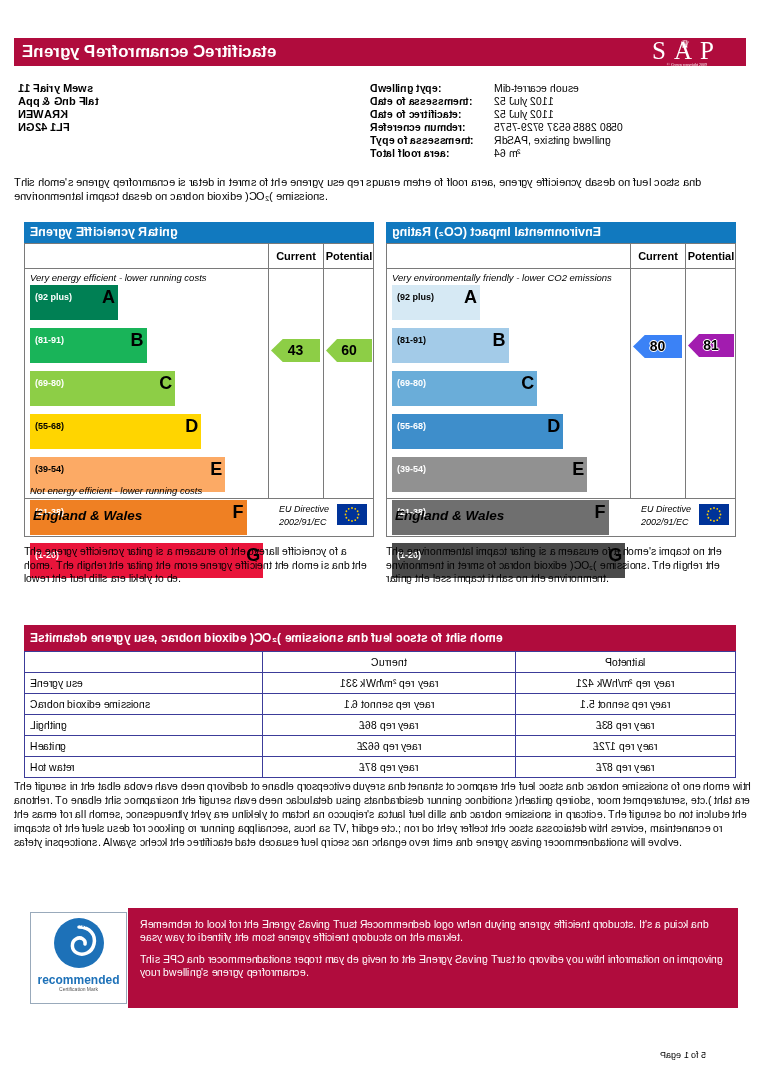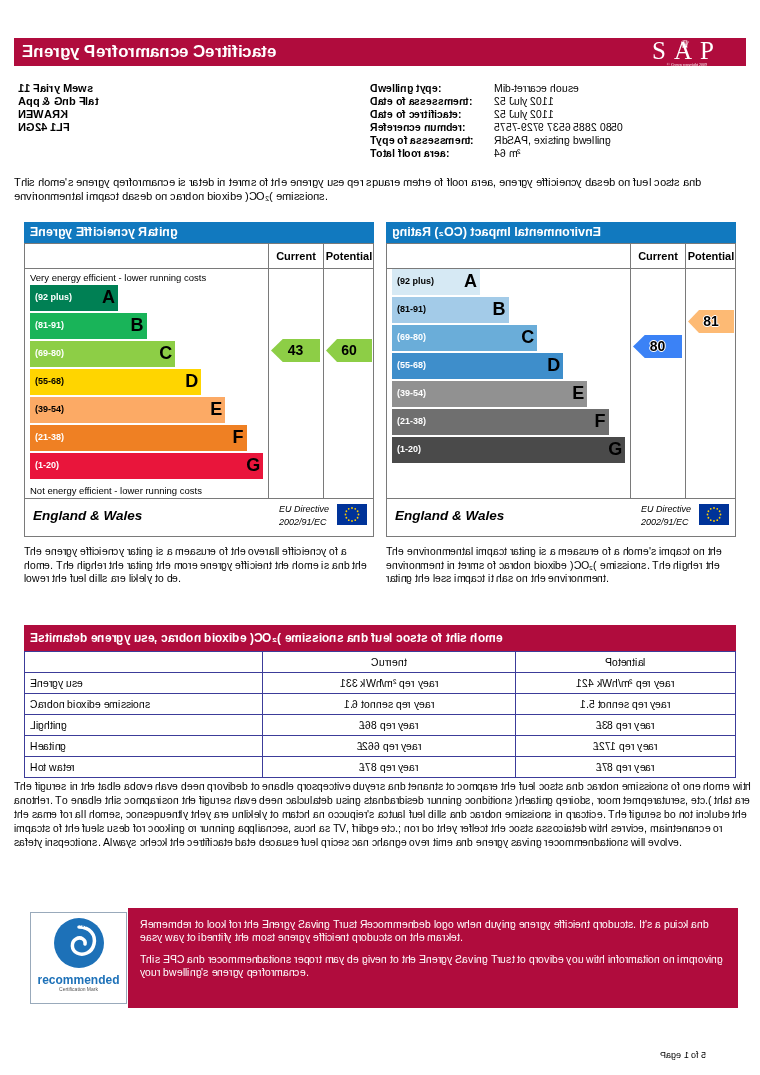--- a/index.html
+++ b/index.html
@@ -30,23 +30,23 @@
   .c-left{left:24px;} .c-right{left:386px;}
   .c-title{height:21px;line-height:21px;background:#1179bf;color:#fff;
            font-size:12.5px;font-weight:bold;padding-left:6px;}
   .c-box{border:1px solid #7a7a7a;background:#fff;height:292px;position:relative;}
   .c-headrow{height:24px;border-bottom:1px solid #7a7a7a;position:relative;}
   .c-colhead{position:absolute;top:0;height:24px;line-height:24px;text-align:center;
              font-weight:bold;font-size:11px;border-left:1px solid #7a7a7a;}
   .col-cur{left:243px;width:54px;} .col-pot{left:298px;width:50px;}
   .c-collines{position:absolute;top:24px;bottom:37px;border-left:1px solid #7a7a7a;width:0;}
   .cl1{left:243px;} .cl2{left:298px;}
-  .caption{font-size:9.5px;padding:3px 0 2px 5px;color:#000;}
+  .caption{font-style:italic;font-size:9.5px;padding:3px 0 2px 5px;color:#000;}
   .bands{padding-left:5px;}
-  .band{height:26px;margin-bottom:2px;position:relative;}
+  .band{height:35px;margin-bottom:8px;position:relative;}
   .band .range{font-size:9px;font-weight:bold;position:absolute;left:5px;top:7px;}
   .band .letter{font-size:18px;font-weight:bold;position:absolute;right:3px;top:2px;color:#000;}
   .botcap{position:absolute;left:0;bottom:38px;width:240px;}
   .c-footer{position:absolute;left:0;bottom:0;width:100%;height:37px;border-top:1px solid #7a7a7a;font-style:italic;}
   .ew{position:absolute;left:8px;top:9px;font-size:13.5px;font-weight:bold;}
   .eud{position:absolute;right:44px;top:4px;font-size:9px;line-height:13px;text-align:left;}
   .euflag{position:absolute;right:6px;top:5px;}
   .arrow{position:absolute;height:23px;line-height:23px;text-align:center;
          font-size:14px;font-weight:bold;color:#000;
          clip-path:polygon(0 50%,24% 0,100% 0,100% 100%,24% 100%);}
@@ -190,20 +190,21 @@
   </div>
 <div class="abs chart c-right" id="chart-right">
     <div class="c-title"><span class="mirall">Environmental Impact (CO₂) Rating</span></div>
     <div class="c-box">
       <div class="c-headrow">
         <div class="c-colhead col-cur">Current</div>
         <div class="c-colhead col-pot">Potential</div>
       </div>
       <div class="c-collines cl1"></div>
       <div class="c-collines cl2"></div>
+      <div class="caption">Very environmentally friendly - lower CO2 emissions</div>
       <div class="bands">
         <div class="band" style="width: 88.06px; background: rgb(214, 233, 244);">
           <span class="range" style="color:#000000">(92 plus)</span>
           <span class="letter">A</span>
         </div>
         <div class="band" style="width: 116.62px; background: rgb(163, 203, 232);">
           <span class="range" style="color:#000000">(81-91)</span>
           <span class="letter">B</span>
         </div>
         <div class="band" style="width: 145.18px; background: rgb(106, 173, 217);">
@@ -240,21 +241,21 @@
             <circle cx="18.25" cy="16.129165124598853" r="0.9" fill="#ffcc00"></circle>
             <circle cx="15" cy="17" r="0.9" fill="#ffcc00"></circle>
             <circle cx="11.75" cy="16.12916512459885" r="0.9" fill="#ffcc00"></circle>
             <circle cx="9.370834875401151" cy="13.750000000000004" r="0.9" fill="#ffcc00"></circle>
             <circle cx="8.5" cy="10.500000000000002" r="0.9" fill="#ffcc00"></circle>
             <circle cx="9.37083487540115" cy="7.249999999999999" r="0.9" fill="#ffcc00"></circle>
             <circle cx="11.749999999999996" cy="4.870834875401151" r="0.9" fill="#ffcc00"></circle>
           </svg></span>
       </div>
       <div class="arrow ar-cur outline" style="top: 91px; background: #3b82f6;">80</div>
-      <div class="arrow ar-pot outline" style="top: 66px; background: #fdba74;">81</div>
+      <div class="arrow ar-pot outline" style="top: 90px; background: #a21caf;">81</div>
     </div>
   </div>
 
 <div class="abs upara mir" style="left:24px;"><span class="mword"><span class="mch">T</span><span class="mch">h</span><span class="mch">e</span></span> <span class="mword"><span class="mch">e</span><span class="mch">n</span><span class="mch">e</span><span class="mch">r</span><span class="mch">g</span><span class="mch">y</span></span> <span class="mword"><span class="mch">e</span><span class="mch">f</span><span class="mch">f</span><span class="mch">i</span><span class="mch">c</span><span class="mch">i</span><span class="mch">e</span><span class="mch">n</span><span class="mch">c</span><span class="mch">y</span></span> <span class="mword"><span class="mch">r</span><span class="mch">a</span><span class="mch">t</span><span class="mch">i</span><span class="mch">n</span><span class="mch">g</span></span> <span class="mword"><span class="mch">i</span><span class="mch">s</span></span> <span class="mword"><span class="mch">a</span></span> <span class="mword"><span class="mch">m</span><span class="mch">e</span><span class="mch">a</span><span class="mch">s</span><span class="mch">u</span><span class="mch">r</span><span class="mch">e</span></span> <span class="mword"><span class="mch">o</span><span class="mch">f</span></span> <span class="mword"><span class="mch">t</span><span class="mch">h</span><span class="mch">e</span></span> <span class="mword"><span class="mch">o</span><span class="mch">v</span><span class="mch">e</span><span class="mch">r</span><span class="mch">a</span><span class="mch">l</span><span class="mch">l</span></span> <span class="mword"><span class="mch">e</span><span class="mch">f</span><span class="mch">f</span><span class="mch">i</span><span class="mch">c</span><span class="mch">i</span><span class="mch">e</span><span class="mch">n</span><span class="mch">c</span><span class="mch">y</span></span> <span class="mword"><span class="mch">o</span><span class="mch">f</span></span> <span class="mword"><span class="mch">a</span></span> <span class="mword"><span class="mch">h</span><span class="mch">o</span><span class="mch">m</span><span class="mch">e</span><span class="mch">.</span></span> <span class="mword"><span class="mch">T</span><span class="mch">h</span><span class="mch">e</span></span> <span class="mword"><span class="mch">h</span><span class="mch">i</span><span class="mch">g</span><span class="mch">h</span><span class="mch">e</span><span class="mch">r</span></span> <span class="mword"><span class="mch">t</span><span class="mch">h</span><span class="mch">e</span></span> <span class="mword"><span class="mch">r</span><span class="mch">a</span><span class="mch">t</span><span class="mch">i</span><span class="mch">n</span><span class="mch">g</span></span> <span class="mword"><span class="mch">t</span><span class="mch">h</span><span class="mch">e</span></span> <span class="mword"><span class="mch">m</span><span class="mch">o</span><span class="mch">r</span><span class="mch">e</span></span> <span class="mword"><span class="mch">e</span><span class="mch">n</span><span class="mch">e</span><span class="mch">r</span><span class="mch">g</span><span class="mch">y</span></span> <span class="mword"><span class="mch">e</span><span class="mch">f</span><span class="mch">f</span><span class="mch">i</span><span class="mch">c</span><span class="mch">i</span><span class="mch">e</span><span class="mch">n</span><span class="mch">t</span></span> <span class="mword"><span class="mch">t</span><span class="mch">h</span><span class="mch">e</span></span> <span class="mword"><span class="mch">h</span><span class="mch">o</span><span class="mch">m</span><span class="mch">e</span></span> <span class="mword"><span class="mch">i</span><span class="mch">s</span></span> <span class="mword"><span class="mch">a</span><span class="mch">n</span><span class="mch">d</span></span> <span class="mword"><span class="mch">t</span><span class="mch">h</span><span class="mch">e</span></span> <span class="mword"><span class="mch">l</span><span class="mch">o</span><span class="mch">w</span><span class="mch">e</span><span class="mch">r</span></span> <span class="mword"><span class="mch">t</span><span class="mch">h</span><span class="mch">e</span></span> <span class="mword"><span class="mch">f</span><span class="mch">u</span><span class="mch">e</span><span class="mch">l</span></span> <span class="mword"><span class="mch">b</span><span class="mch">i</span><span class="mch">l</span><span class="mch">l</span><span class="mch">s</span></span> <span class="mword"><span class="mch">a</span><span class="mch">r</span><span class="mch">e</span></span> <span class="mword"><span class="mch">l</span><span class="mch">i</span><span class="mch">k</span><span class="mch">e</span><span class="mch">l</span><span class="mch">y</span></span> <span class="mword"><span class="mch">t</span><span class="mch">o</span></span> <span class="mword"><span class="mch">b</span><span class="mch">e</span><span class="mch">.</span></span></div>
 <div class="abs upara mir" style="left:386px;"><span class="mword"><span class="mch">T</span><span class="mch">h</span><span class="mch">e</span></span> <span class="mword"><span class="mch">e</span><span class="mch">n</span><span class="mch">v</span><span class="mch">i</span><span class="mch">r</span><span class="mch">o</span><span class="mch">n</span><span class="mch">m</span><span class="mch">e</span><span class="mch">n</span><span class="mch">t</span><span class="mch">a</span><span class="mch">l</span></span> <span class="mword"><span class="mch">i</span><span class="mch">m</span><span class="mch">p</span><span class="mch">a</span><span class="mch">c</span><span class="mch">t</span></span> <span class="mword"><span class="mch">r</span><span class="mch">a</span><span class="mch">t</span><span class="mch">i</span><span class="mch">n</span><span class="mch">g</span></span> <span class="mword"><span class="mch">i</span><span class="mch">s</span></span> <span class="mword"><span class="mch">a</span></span> <span class="mword"><span class="mch">m</span><span class="mch">e</span><span class="mch">a</span><span class="mch">s</span><span class="mch">u</span><span class="mch">r</span><span class="mch">e</span></span> <span class="mword"><span class="mch">o</span><span class="mch">f</span></span> <span class="mword"><span class="mch">a</span></span> <span class="mword"><span class="mch">h</span><span class="mch">o</span><span class="mch">m</span><span class="mch">e</span><span class="mch">'</span><span class="mch">s</span></span> <span class="mword"><span class="mch">i</span><span class="mch">m</span><span class="mch">p</span><span class="mch">a</span><span class="mch">c</span><span class="mch">t</span></span> <span class="mword"><span class="mch">o</span><span class="mch">n</span></span> <span class="mword"><span class="mch">t</span><span class="mch">h</span><span class="mch">e</span></span> <span class="mword"><span class="mch">e</span><span class="mch">n</span><span class="mch">v</span><span class="mch">i</span><span class="mch">r</span><span class="mch">o</span><span class="mch">n</span><span class="mch">m</span><span class="mch">e</span><span class="mch">n</span><span class="mch">t</span></span> <span class="mword"><span class="mch">i</span><span class="mch">n</span></span> <span class="mword"><span class="mch">t</span><span class="mch">e</span><span class="mch">r</span><span class="mch">m</span><span class="mch">s</span></span> <span class="mword"><span class="mch">o</span><span class="mch">f</span></span> <span class="mword"><span class="mch">c</span><span class="mch">a</span><span class="mch">r</span><span class="mch">b</span><span class="mch">o</span><span class="mch">n</span></span> <span class="mword"><span class="mch">d</span><span class="mch">i</span><span class="mch">o</span><span class="mch">x</span><span class="mch">i</span><span class="mch">d</span><span class="mch">e</span></span> <span class="mword"><span class="mch">(</span><span class="mch">C</span><span class="mch">O</span><span class="mch">₂</span><span class="mch">)</span></span> <span class="mword"><span class="mch">e</span><span class="mch">m</span><span class="mch">i</span><span class="mch">s</span><span class="mch">s</span><span class="mch">i</span><span class="mch">o</span><span class="mch">n</span><span class="mch">s</span><span class="mch">.</span></span> <span class="mword"><span class="mch">T</span><span class="mch">h</span><span class="mch">e</span></span> <span class="mword"><span class="mch">h</span><span class="mch">i</span><span class="mch">g</span><span class="mch">h</span><span class="mch">e</span><span class="mch">r</span></span> <span class="mword"><span class="mch">t</span><span class="mch">h</span><span class="mch">e</span></span> <span class="mword"><span class="mch">r</span><span class="mch">a</span><span class="mch">t</span><span class="mch">i</span><span class="mch">n</span><span class="mch">g</span></span> <span class="mword"><span class="mch">t</span><span class="mch">h</span><span class="mch">e</span></span> <span class="mword"><span class="mch">l</span><span class="mch">e</span><span class="mch">s</span><span class="mch">s</span></span> <span class="mword"><span class="mch">i</span><span class="mch">m</span><span class="mch">p</span><span class="mch">a</span><span class="mch">c</span><span class="mch">t</span></span> <span class="mword"><span class="mch">i</span><span class="mch">t</span></span> <span class="mword"><span class="mch">h</span><span class="mch">a</span><span class="mch">s</span></span> <span class="mword"><span class="mch">o</span><span class="mch">n</span></span> <span class="mword"><span class="mch">t</span><span class="mch">h</span><span class="mch">e</span></span> <span class="mword"><span class="mch">e</span><span class="mch">n</span><span class="mch">v</span><span class="mch">i</span><span class="mch">r</span><span class="mch">o</span><span class="mch">n</span><span class="mch">m</span><span class="mch">e</span><span class="mch">n</span><span class="mch">t</span><span class="mch">.</span></span></div>
 
 <div class="abs sec-bar mir"><span class="mword"><span class="mch">E</span><span class="mch">s</span><span class="mch">t</span><span class="mch">i</span><span class="mch">m</span><span class="mch">a</span><span class="mch">t</span><span class="mch">e</span><span class="mch">d</span></span> <span class="mword"><span class="mch">e</span><span class="mch">n</span><span class="mch">e</span><span class="mch">r</span><span class="mch">g</span><span class="mch">y</span></span> <span class="mword"><span class="mch">u</span><span class="mch">s</span><span class="mch">e</span><span class="mch">,</span></span> <span class="mword"><span class="mch">c</span><span class="mch">a</span><span class="mch">r</span><span class="mch">b</span><span class="mch">o</span><span class="mch">n</span></span> <span class="mword"><span class="mch">d</span><span class="mch">i</span><span class="mch">o</span><span class="mch">x</span><span class="mch">i</span><span class="mch">d</span><span class="mch">e</span></span> <span class="mword"><span class="mch">(</span><span class="mch">C</span><span class="mch">O</span><span class="mch">₂</span><span class="mch">)</span></span> <span class="mword"><span class="mch">e</span><span class="mch">m</span><span class="mch">i</span><span class="mch">s</span><span class="mch">s</span><span class="mch">i</span><span class="mch">o</span><span class="mch">n</span><span class="mch">s</span></span> <span class="mword"><span class="mch">a</span><span class="mch">n</span><span class="mch">d</span></span> <span class="mword"><span class="mch">f</span><span class="mch">u</span><span class="mch">e</span><span class="mch">l</span></span> <span class="mword"><span class="mch">c</span><span class="mch">o</span><span class="mch">s</span><span class="mch">t</span><span class="mch">s</span></span> <span class="mword"><span class="mch">o</span><span class="mch">f</span></span> <span class="mword"><span class="mch">t</span><span class="mch">h</span><span class="mch">i</span><span class="mch">s</span></span> <span class="mword"><span class="mch">h</span><span class="mch">o</span><span class="mch">m</span><span class="mch">e</span></span></div>
 <table class="est">
   <colgroup>
       <col class="c1">

